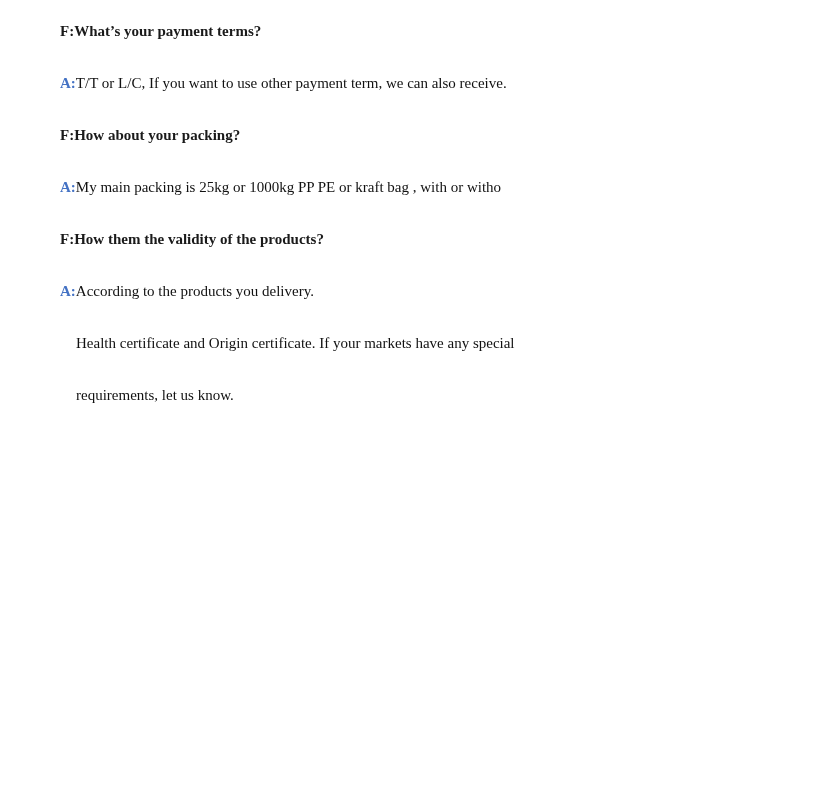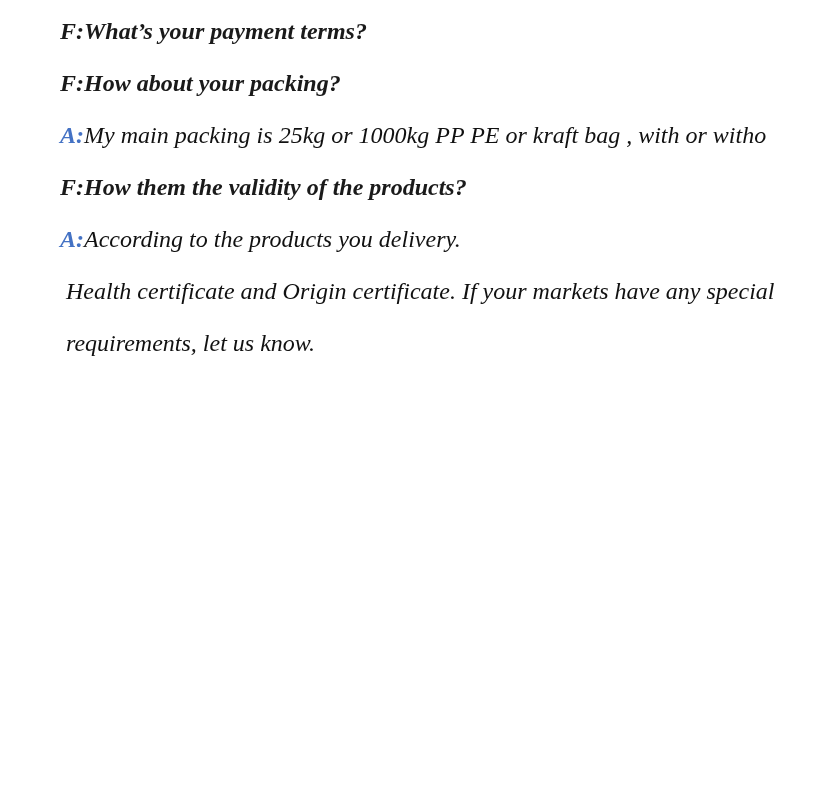--- a/index.html
+++ b/index.html
@@ -17,43 +17,46 @@
     }
     .doc {
       position: absolute;
       left: 60px;
       top: 12px;
       width: 720px;
     }
     .line {
       height: 52px;
       line-height: 38px;
-      font-size: 24px;
+      font-size: 15px;
       white-space: nowrap;
-      font-style: italic;
     }
     .question {
       font-weight: bold;
       color: #1a1a1a;
     }
     .answer-prefix {
       font-weight: bold;
       color: #4472C4;
     }
     .indent {
       padding-left: 6px;
+      margin-left: 10px;
     }
   </style>
 </head>
 <body>
 
 <div class="doc">
 
   <section>
     <div class="line question">F:What’s your payment terms?</div>
+    <div class="line">
+      <span class="answer-prefix">A:</span><span>T/T or L/C, If you want to use other payment term, we can also receive.</span>
+    </div>
   </section>
 
   <section>
     <div class="line question">F:How about your packing?</div>
     <div class="line">
       <span class="answer-prefix">A:</span><span>My main packing is 25kg or 1000kg PP PE or kraft bag , with or witho</span>
     </div>
   </section>
 
 

